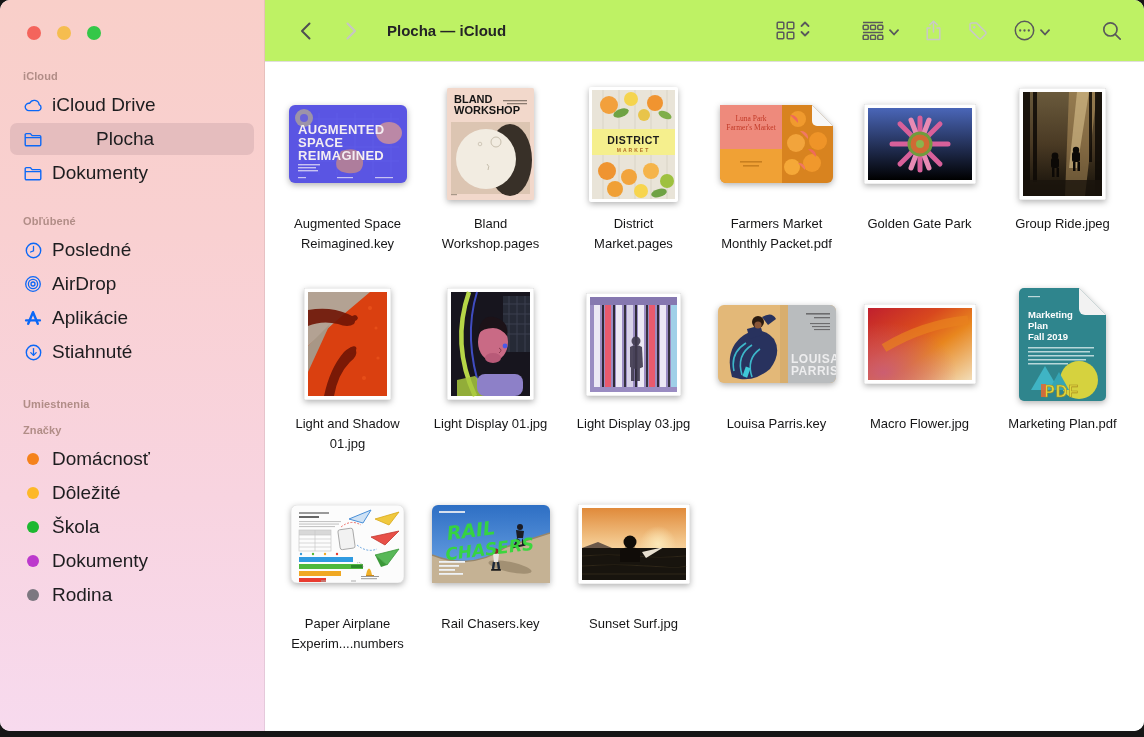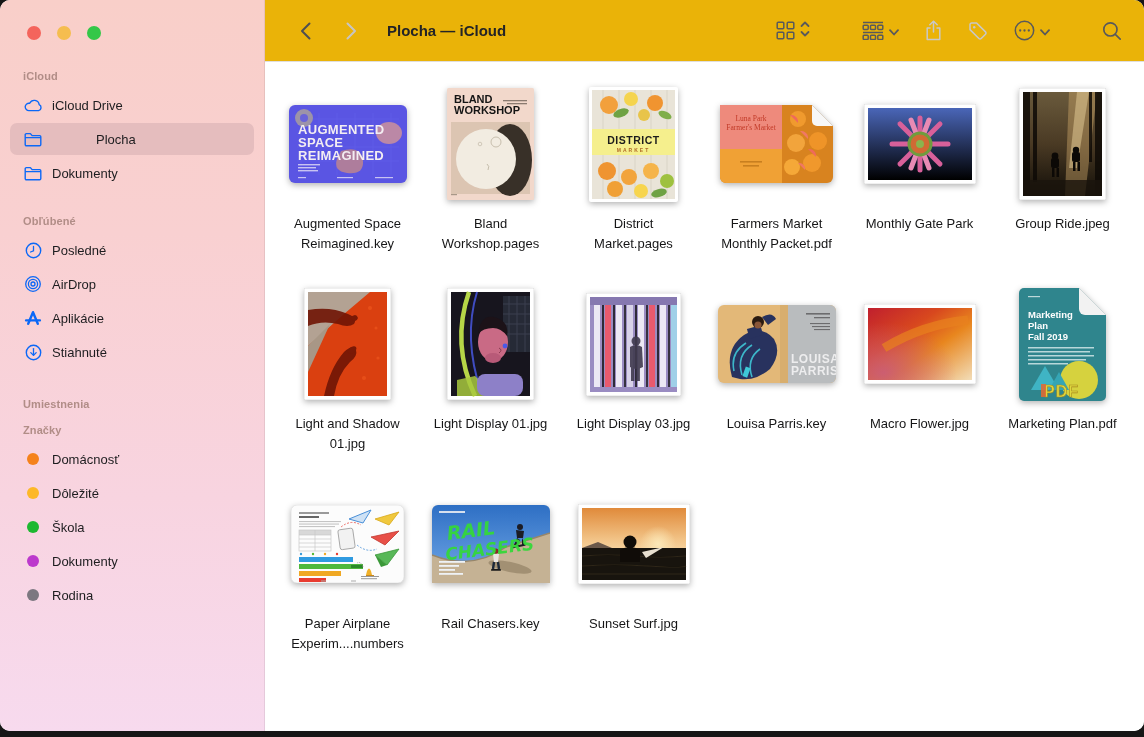--- a/index.html
+++ b/index.html
@@ -10,31 +10,31 @@
 
   
   .sidebar { width:265px; flex:0 0 265px; height:100%;
     background:linear-gradient(180deg,#f9cfc9 0%,#f9d0d1 32%,#f8d4e0 68%,#f7daee 100%);
     border-right:1px solid rgba(0,0,0,0.07); padding-top:0; position:relative; }
   .traffic { display:flex; gap:16px; padding:26px 0 0 27px; height:56px; }
   .traffic span { width:14px; height:14px; border-radius:50%; display:block; }
   .side-section-header { font-size:11px; font-weight:700; color:#b18d87;
     padding:0 0 0 23px; margin-top:14px; margin-bottom:7px; letter-spacing:0.1px; }
   .side-item { display:flex; align-items:center; height:32px; margin:2px 10px 2px 10px;
-    padding-left:13px; border-radius:7px; font-size:13px; color:#1d1d1f;text-align:center; }
+    padding-left:13px; border-radius:7px; font-size:19px; color:#1d1d1f;text-align:center; }
   .side-item.selected { background:#e5bdbe;gap:44px; }
   .side-item .sicon { width:20px; height:20px; margin-right:9px; display:flex;
     align-items:center; justify-content:center; flex:0 0 20px; }
   .side-item .sicon svg { display:block; }
   .tag-dot { width:12px; height:12px; border-radius:50%; display:block; margin:0 13px 0 4px;
     flex:0 0 12px; }
 
   
   .main { flex:1; display:flex; flex-direction:column; min-width:0; }
-  .toolbar { height:62px; flex:0 0 62px; background:#eab308;
+  .toolbar { height:62px; flex:0 0 62px; background:#bef264;
     border-bottom:1px solid #e0dedd; display:flex; align-items:center; padding:0 22px 0 26px; }
   .nav-btn { width:28px; height:28px; display:flex; align-items:center; justify-content:center; }
   .nav-btn.back { color:#4f4f51; }
   .nav-btn.fwd { color:#c7c5c4; margin-left:18px; }
   .tb-title { font-size:15px; font-weight:700; color:#242426; margin-left:22px; }
   .tb-right { margin-left:auto; display:flex; align-items:center; }
   .tb-btn { display:flex; align-items:center; justify-content:center; color:#59595b; }
   .tb-btn.disabled { color:#c9c8c8; }
   .tb-chev { color:#59595b; margin-left:5px; }
   .sp24 { width:26px; } .sp48 { width:52px; }
@@ -396,21 +396,21 @@
                     <path d="M4 -11 L9 -24" stroke="#e88ab4"></path>
                 <path d="M-4 11 L-9 24" stroke="#e88ab4"></path>
                     <path d="M4 11 L9 24" stroke="#e88ab4"></path>
               </g>
               <circle r="11" fill="#d06a34"></circle>
               <circle r="11" fill="none" stroke="#6f9c3e" stroke-width="3"></circle>
               <circle r="4" fill="#8ab44e"></circle>
             </g>
           </svg>
             </div>
-          <div class="file-name">Monthly Gate Park</div>
+          <div class="file-name">Golden Gate Park</div>
         </div>
 
         <div class="file-item">
           <div class="thumb-box">
               <svg width="87" height="112" viewBox="0 0 87 112">
             <rect width="87" height="112" rx="1.5" fill="#fff" stroke="#d8d8d8" stroke-width="0.8"></rect>
             <defs>
                   <linearGradient id="gr" x1="0" y1="0" x2="0" y2="1">
                     <stop offset="0" stop-color="#6a5a3c"></stop>
                     <stop offset="0.5" stop-color="#4a3a24"></stop>

